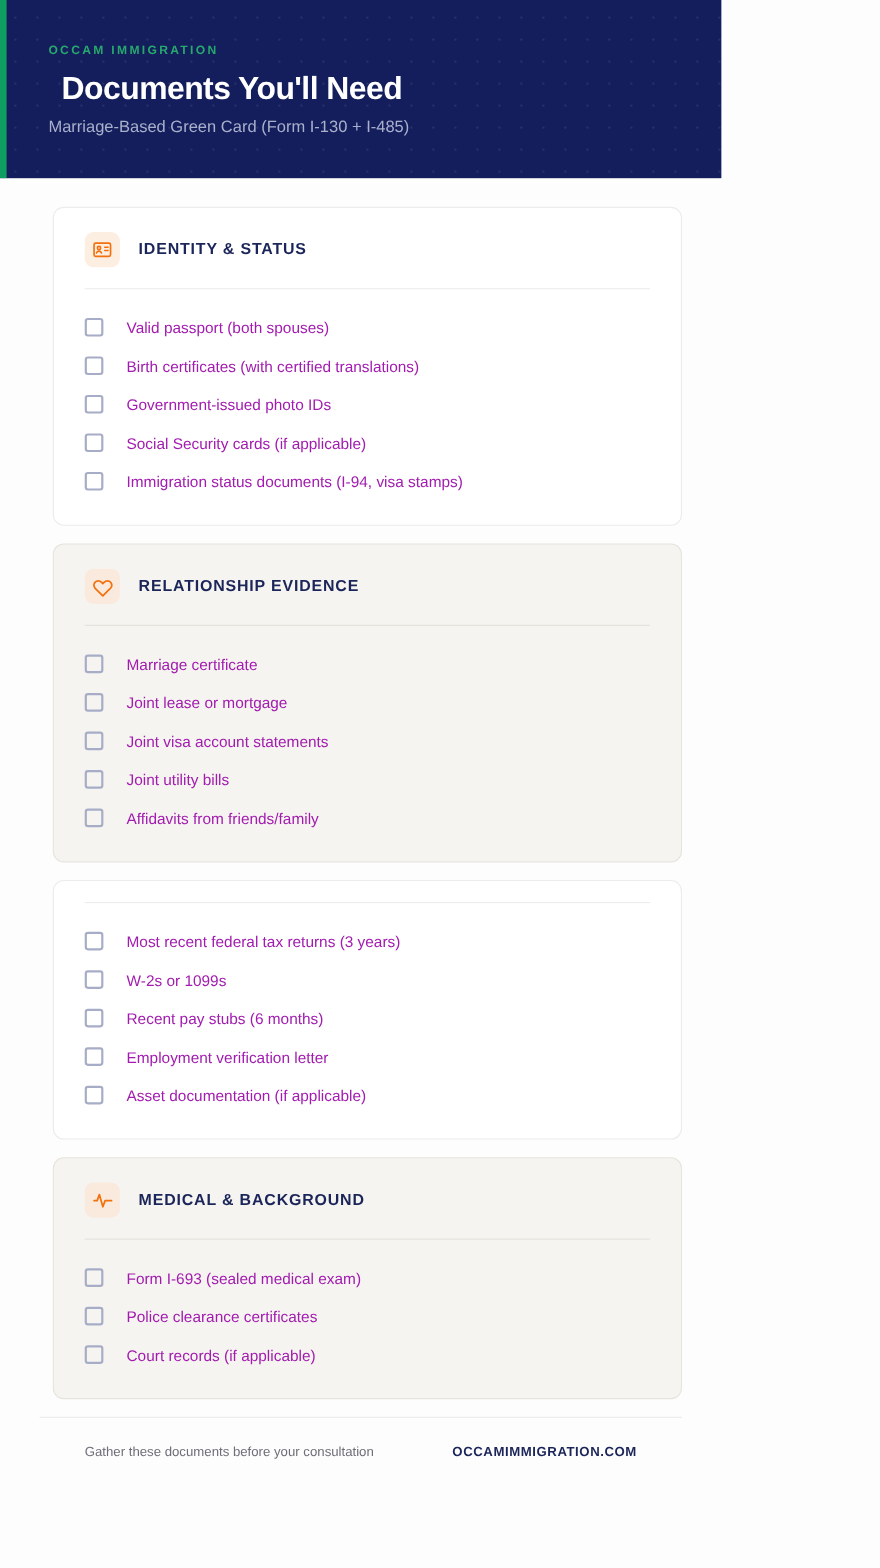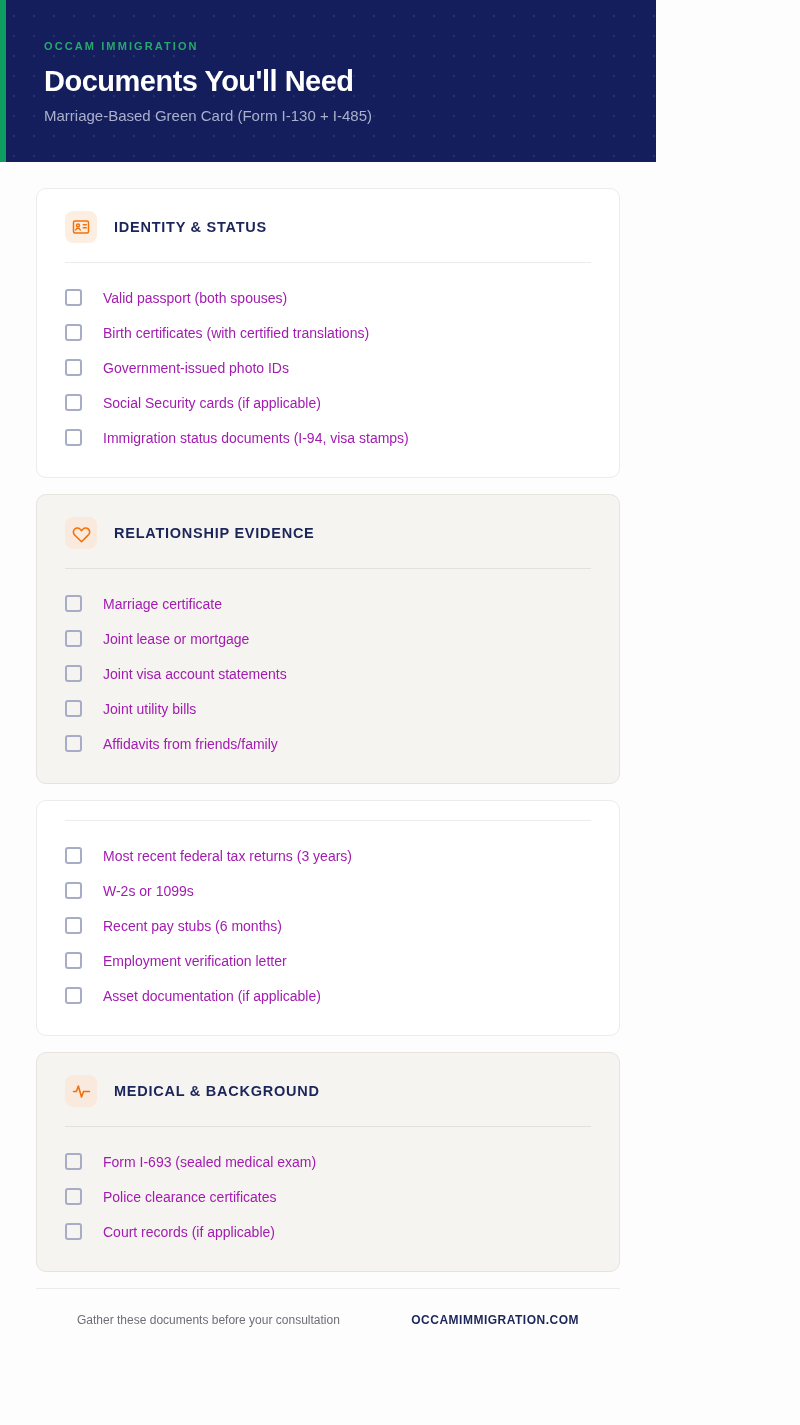--- a/index.html
+++ b/index.html
@@ -49,42 +49,42 @@
     top: 40px;
     font-size: 11px;
     font-weight: 700;
     letter-spacing: 2.1px;
     color: #27a96d;
     text-transform: uppercase;
   }
 
   .header-title {
     position: absolute;
-    left: 44px;
+    left: 56px;
     top: 64px;
     font-size: 29px;
     font-weight: 700;
     letter-spacing: -0.5px;
     color: #ffffff;
     line-height: 34px;
   }
 
   .header-sub {
     position: absolute;
     left: 44px;
     top: 106px;
     font-size: 15px;
     font-weight: 400;
     color: #a9b0cc;
     line-height: 20px;
   }
 
   
   .content {
-    padding: 26px 36px 0 36px;
+    padding: 26px 36px 0 48px;
   }
 
   .card {
     border-radius: 10px;
     border: 1px solid #ececec;
     background: #ffffff;
     margin-bottom: 16px;
     overflow: hidden;
   }
 

